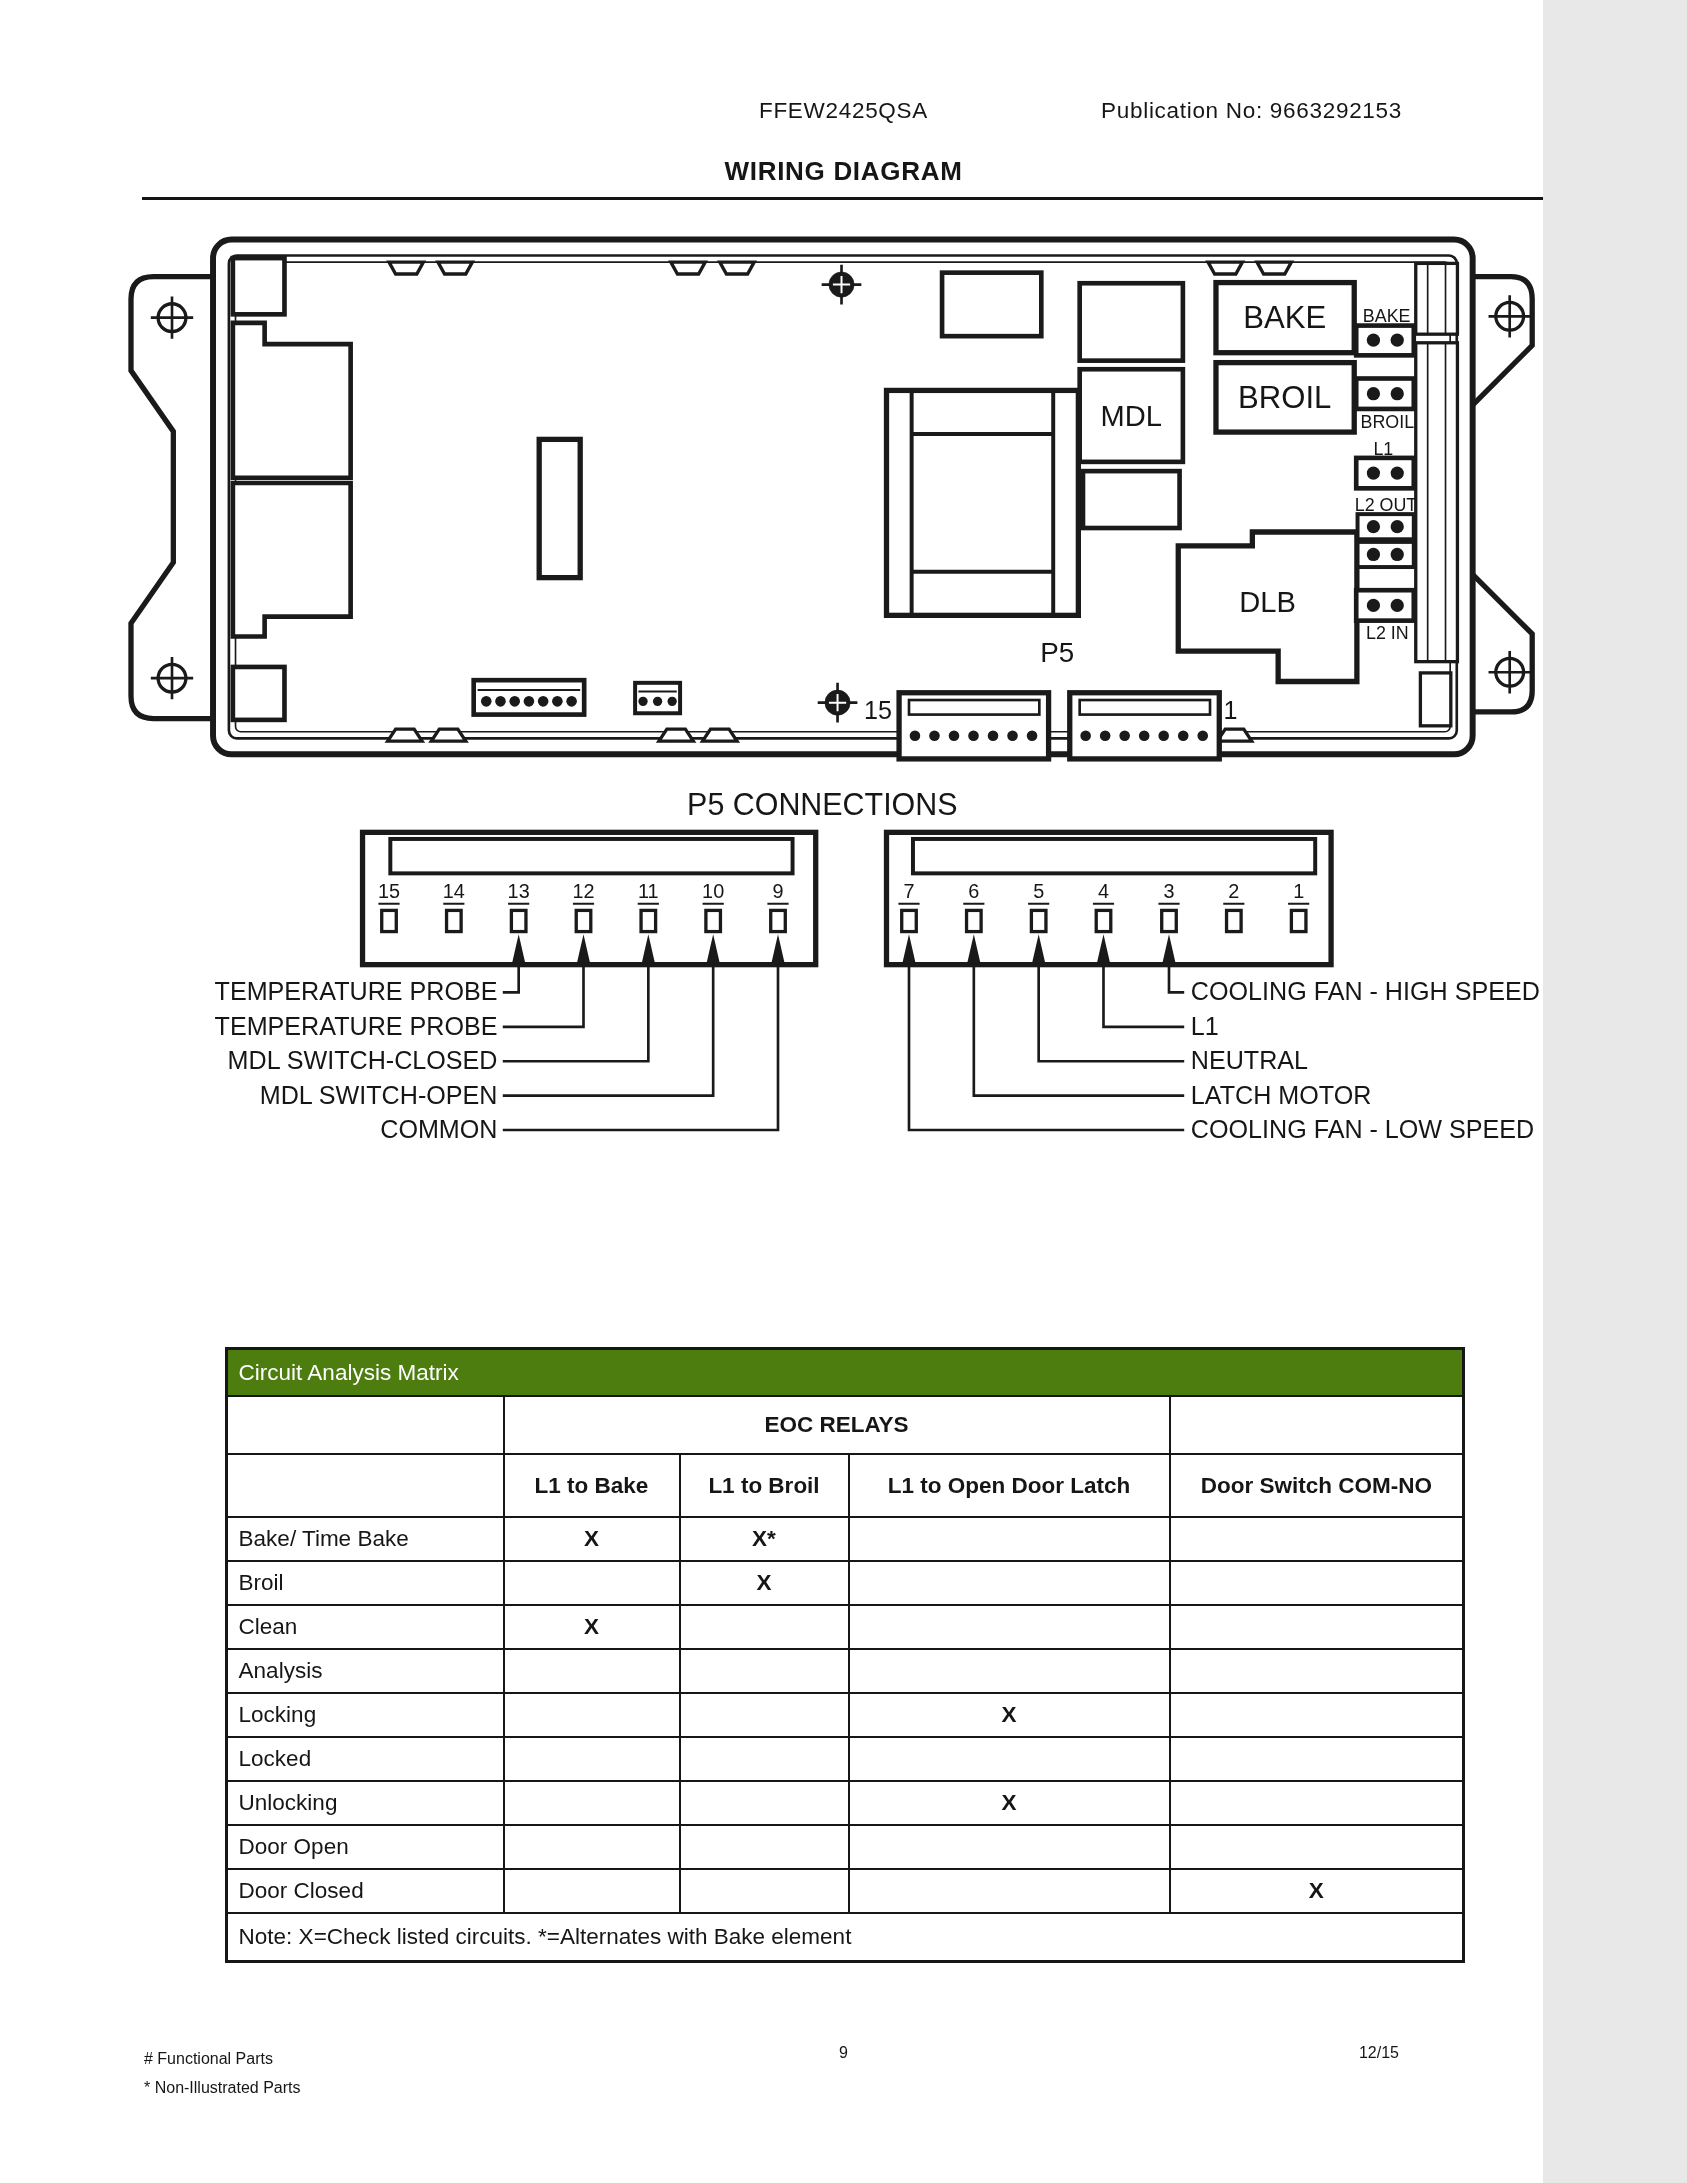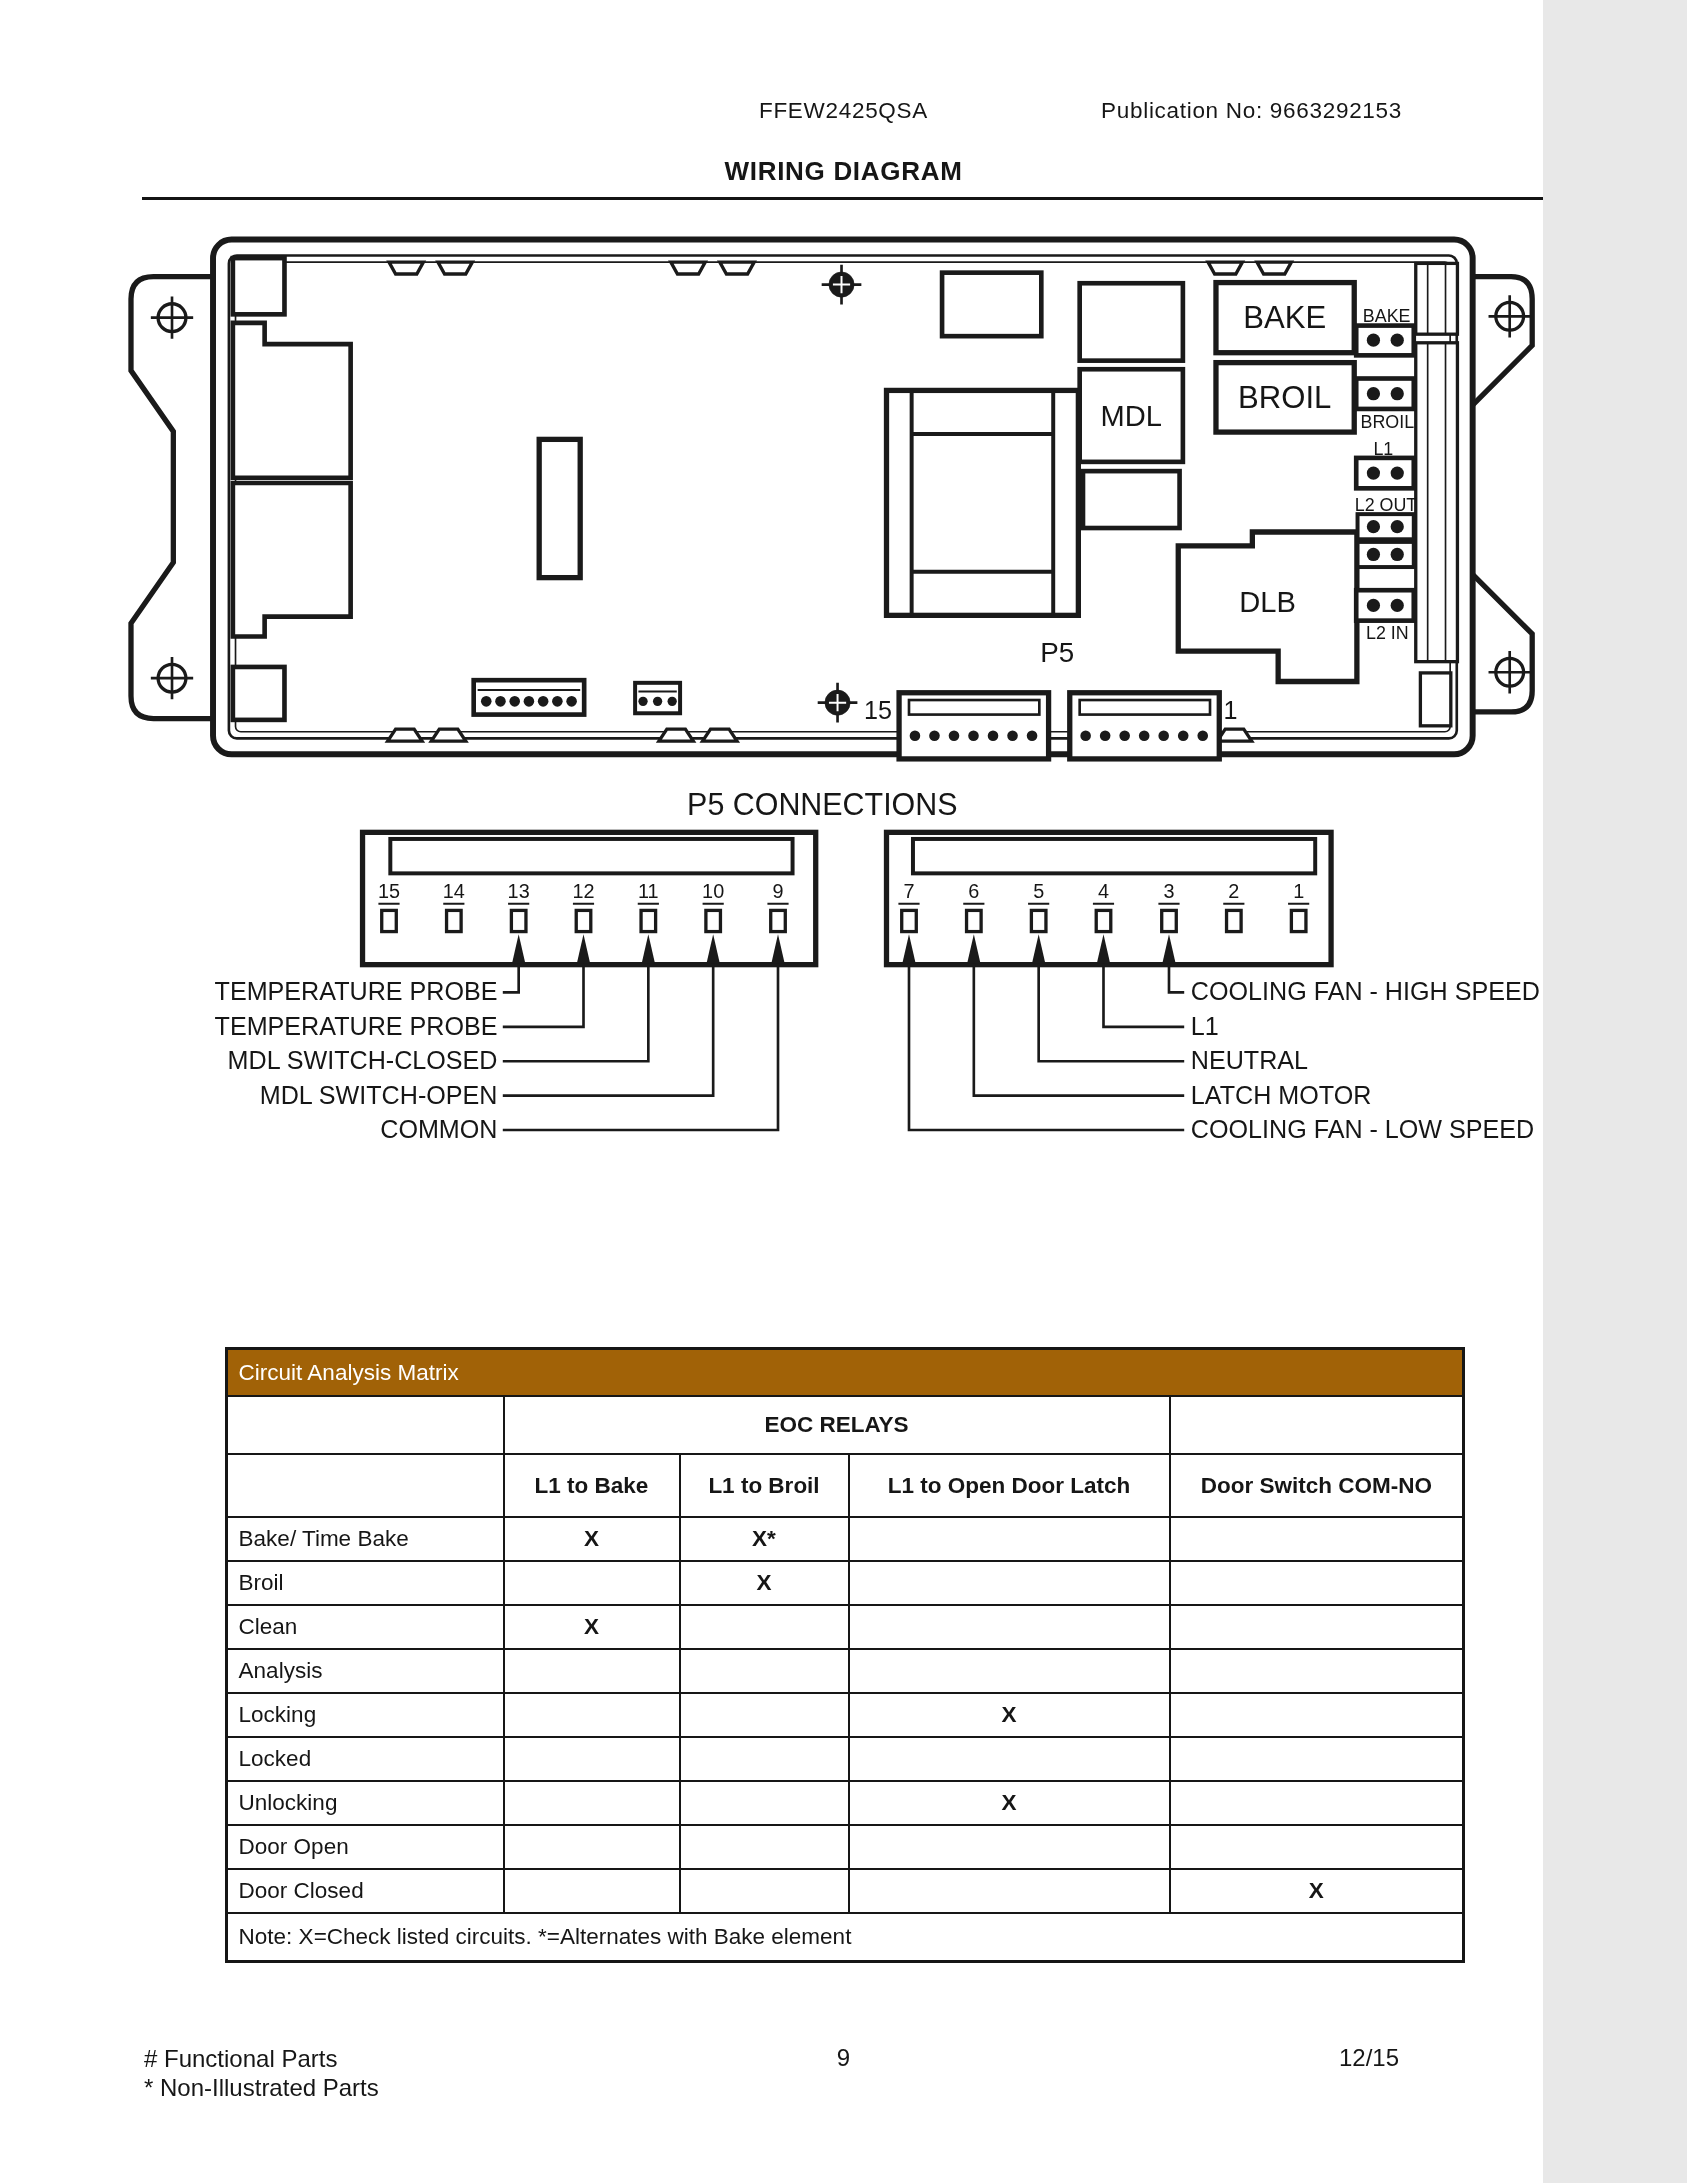--- a/index.html
+++ b/index.html
@@ -14,27 +14,27 @@
   #doc-title{left:0; top:156px; width:1687px; text-align:center; font-size:26px; font-weight:bold; letter-spacing:0.7px;}
   #rule{left:142px; top:197px; width:1404px; height:3.3px; background:#141414;}
   
   #diagram{left:0; top:0; width:1687px; height:1191px;}
   svg text{font-family:"Liberation Sans", sans-serif; fill:#161616;}
   
   #matrix{left:225px; top:1347px; width:1237px; border-collapse:collapse; table-layout:fixed; font-size:22.5px;}
   #matrix td{border:2px solid #161616; padding:0 0 0 10.6px; overflow:hidden; white-space:nowrap;}
   #matrix{border:3.3px solid #161616;}
   #matrix td.c{ text-align:center; padding:0;font-weight:bold;}
-  #matrix tr.title td{background:#a16207; color:#ffffff; height:45px; font-size:22.5px; border-bottom:2.6px solid #161616;}
+  #matrix tr.title td{background:#4d7c0f; color:#ffffff; height:45px; font-size:22.5px; border-bottom:2.6px solid #161616;}
   #matrix tr.eoc td{height:56px;}
   #matrix tr.hdr td{height:61px;}
   #matrix tr.data td{height:42px;}
   #matrix tr.note td{height:46px;}
   
-  .footer{font-size:24px;}
+  .footer{font-size:16px;}
   #foot-left{left:144px; top:2044px; line-height:29px;}
   #foot-page{left:0; top:2044px; width:1687px; text-align:center;}
   #foot-date{right:144px; top:2044px;}
 </style>
 </head>
 <body>
 
 <div id="page">
 
   <div class="abs" id="model">FFEW2425QSA</div>

